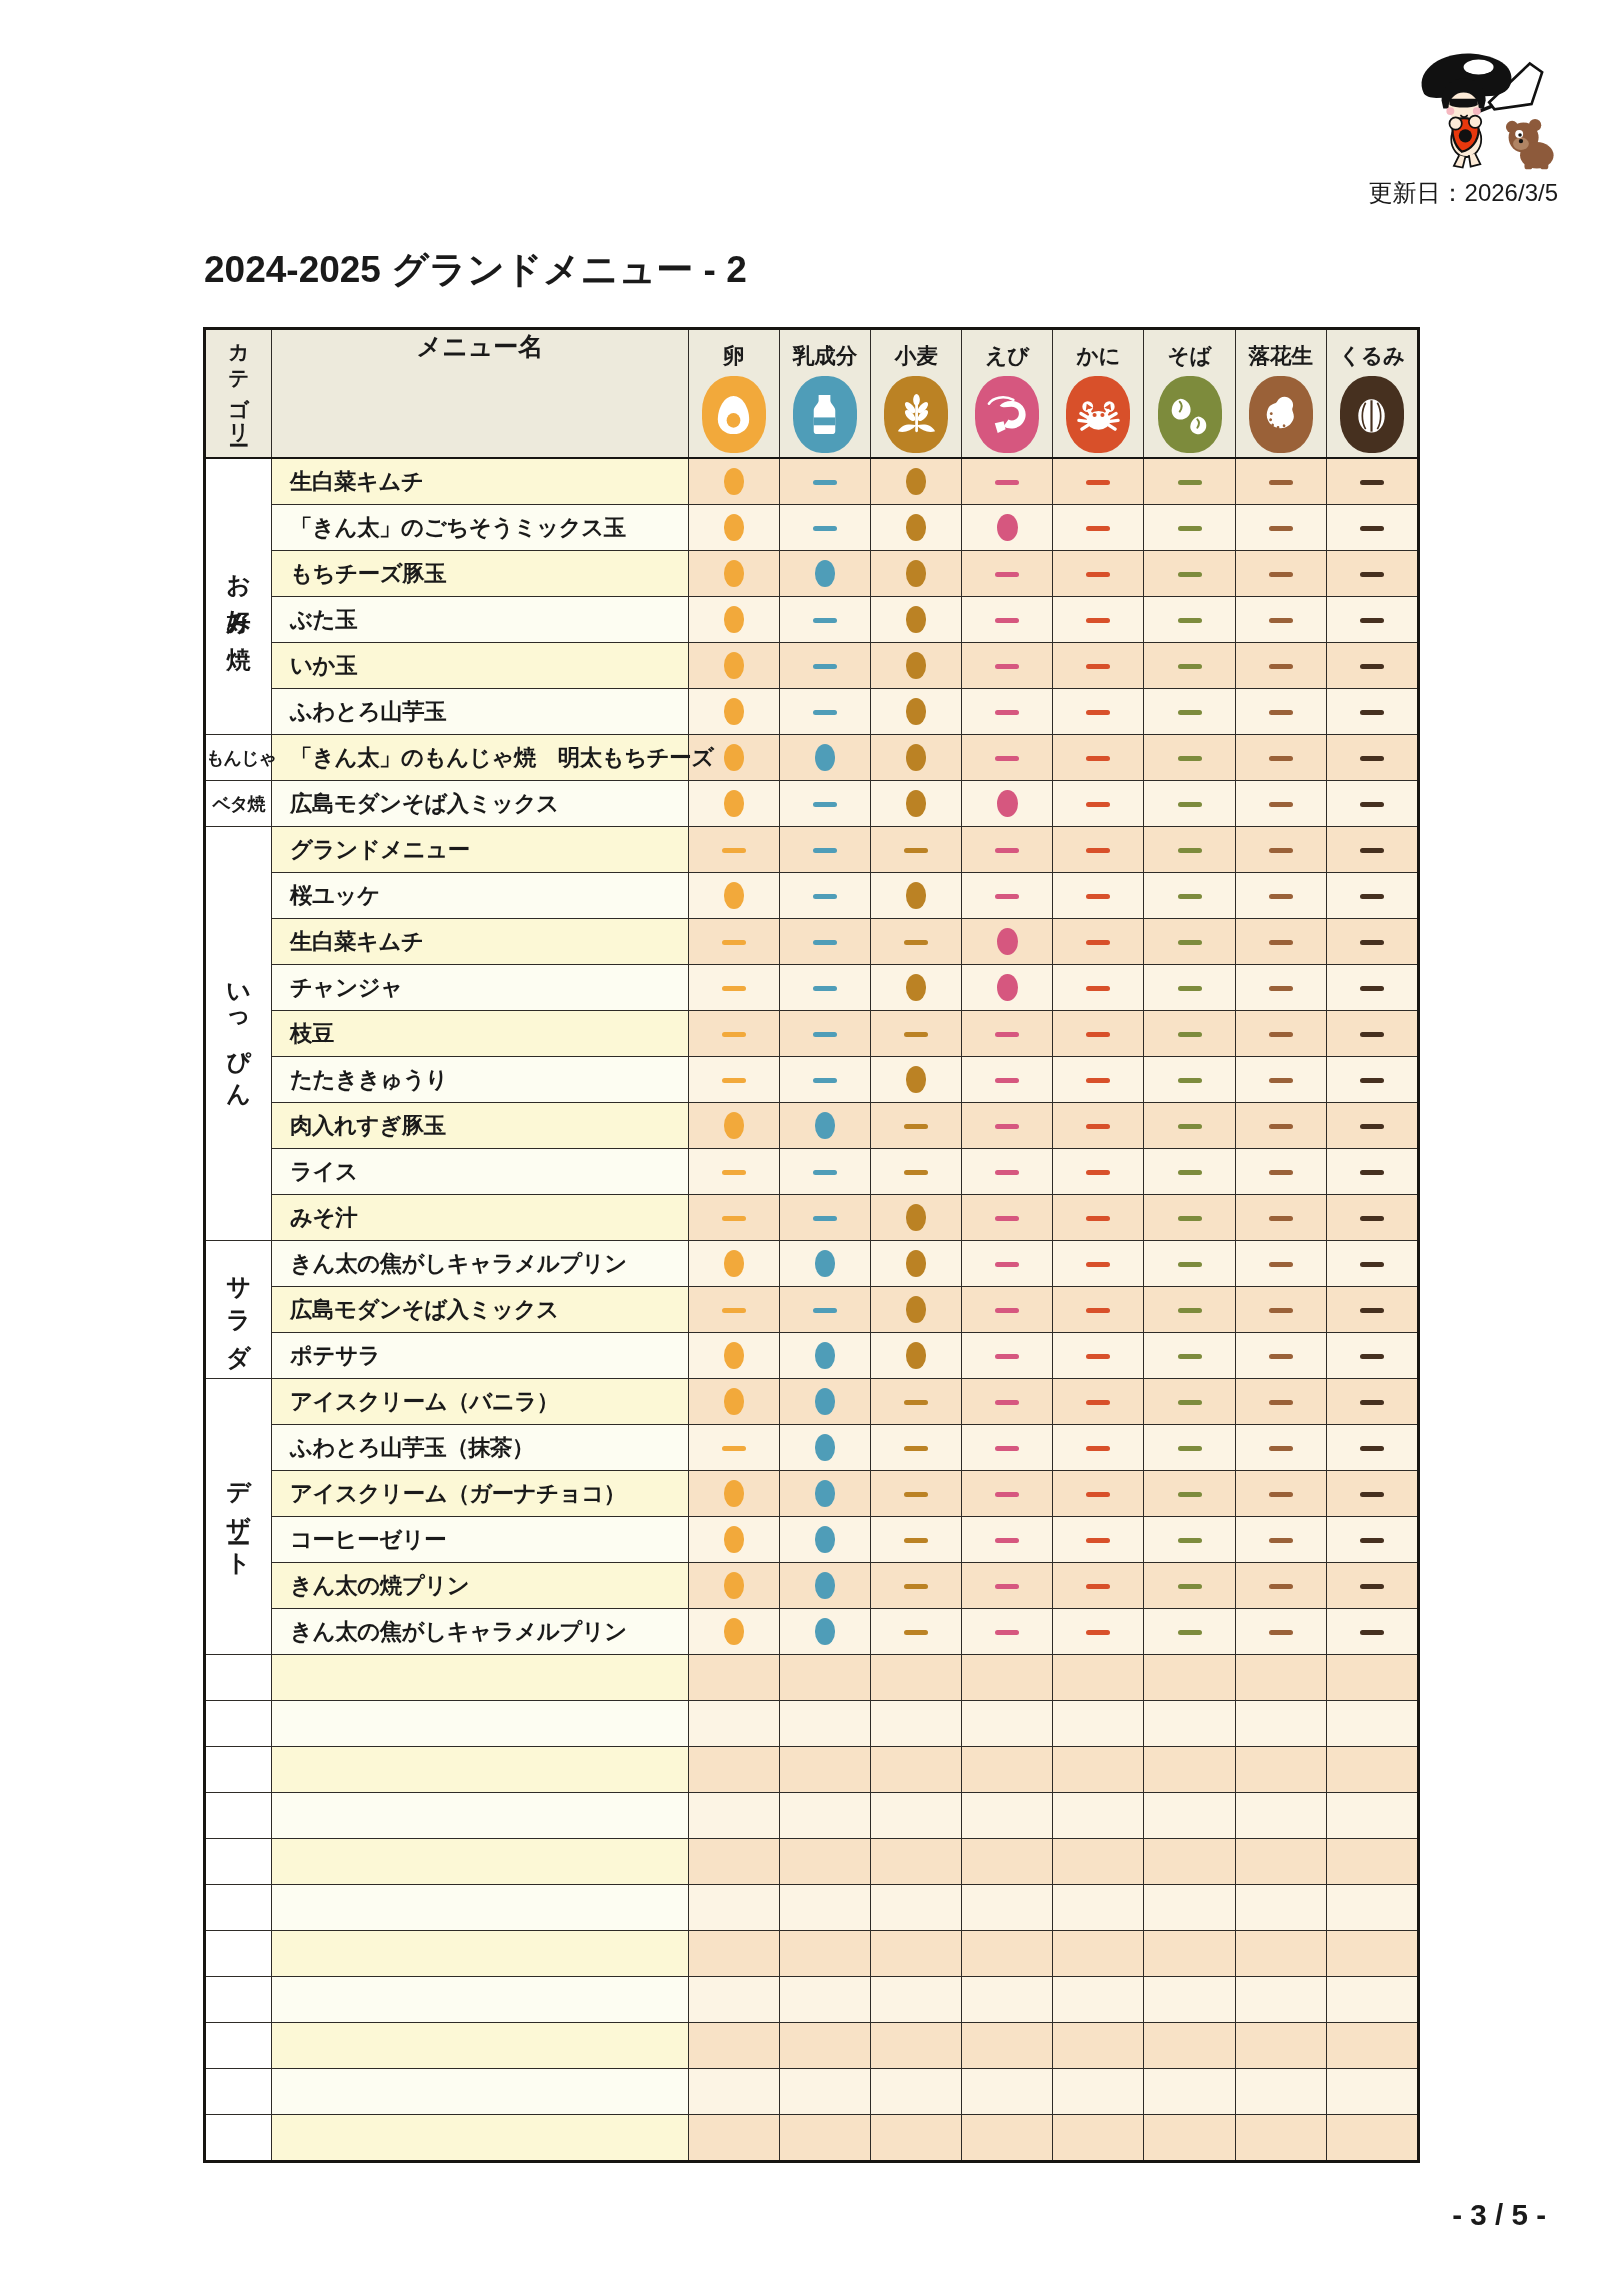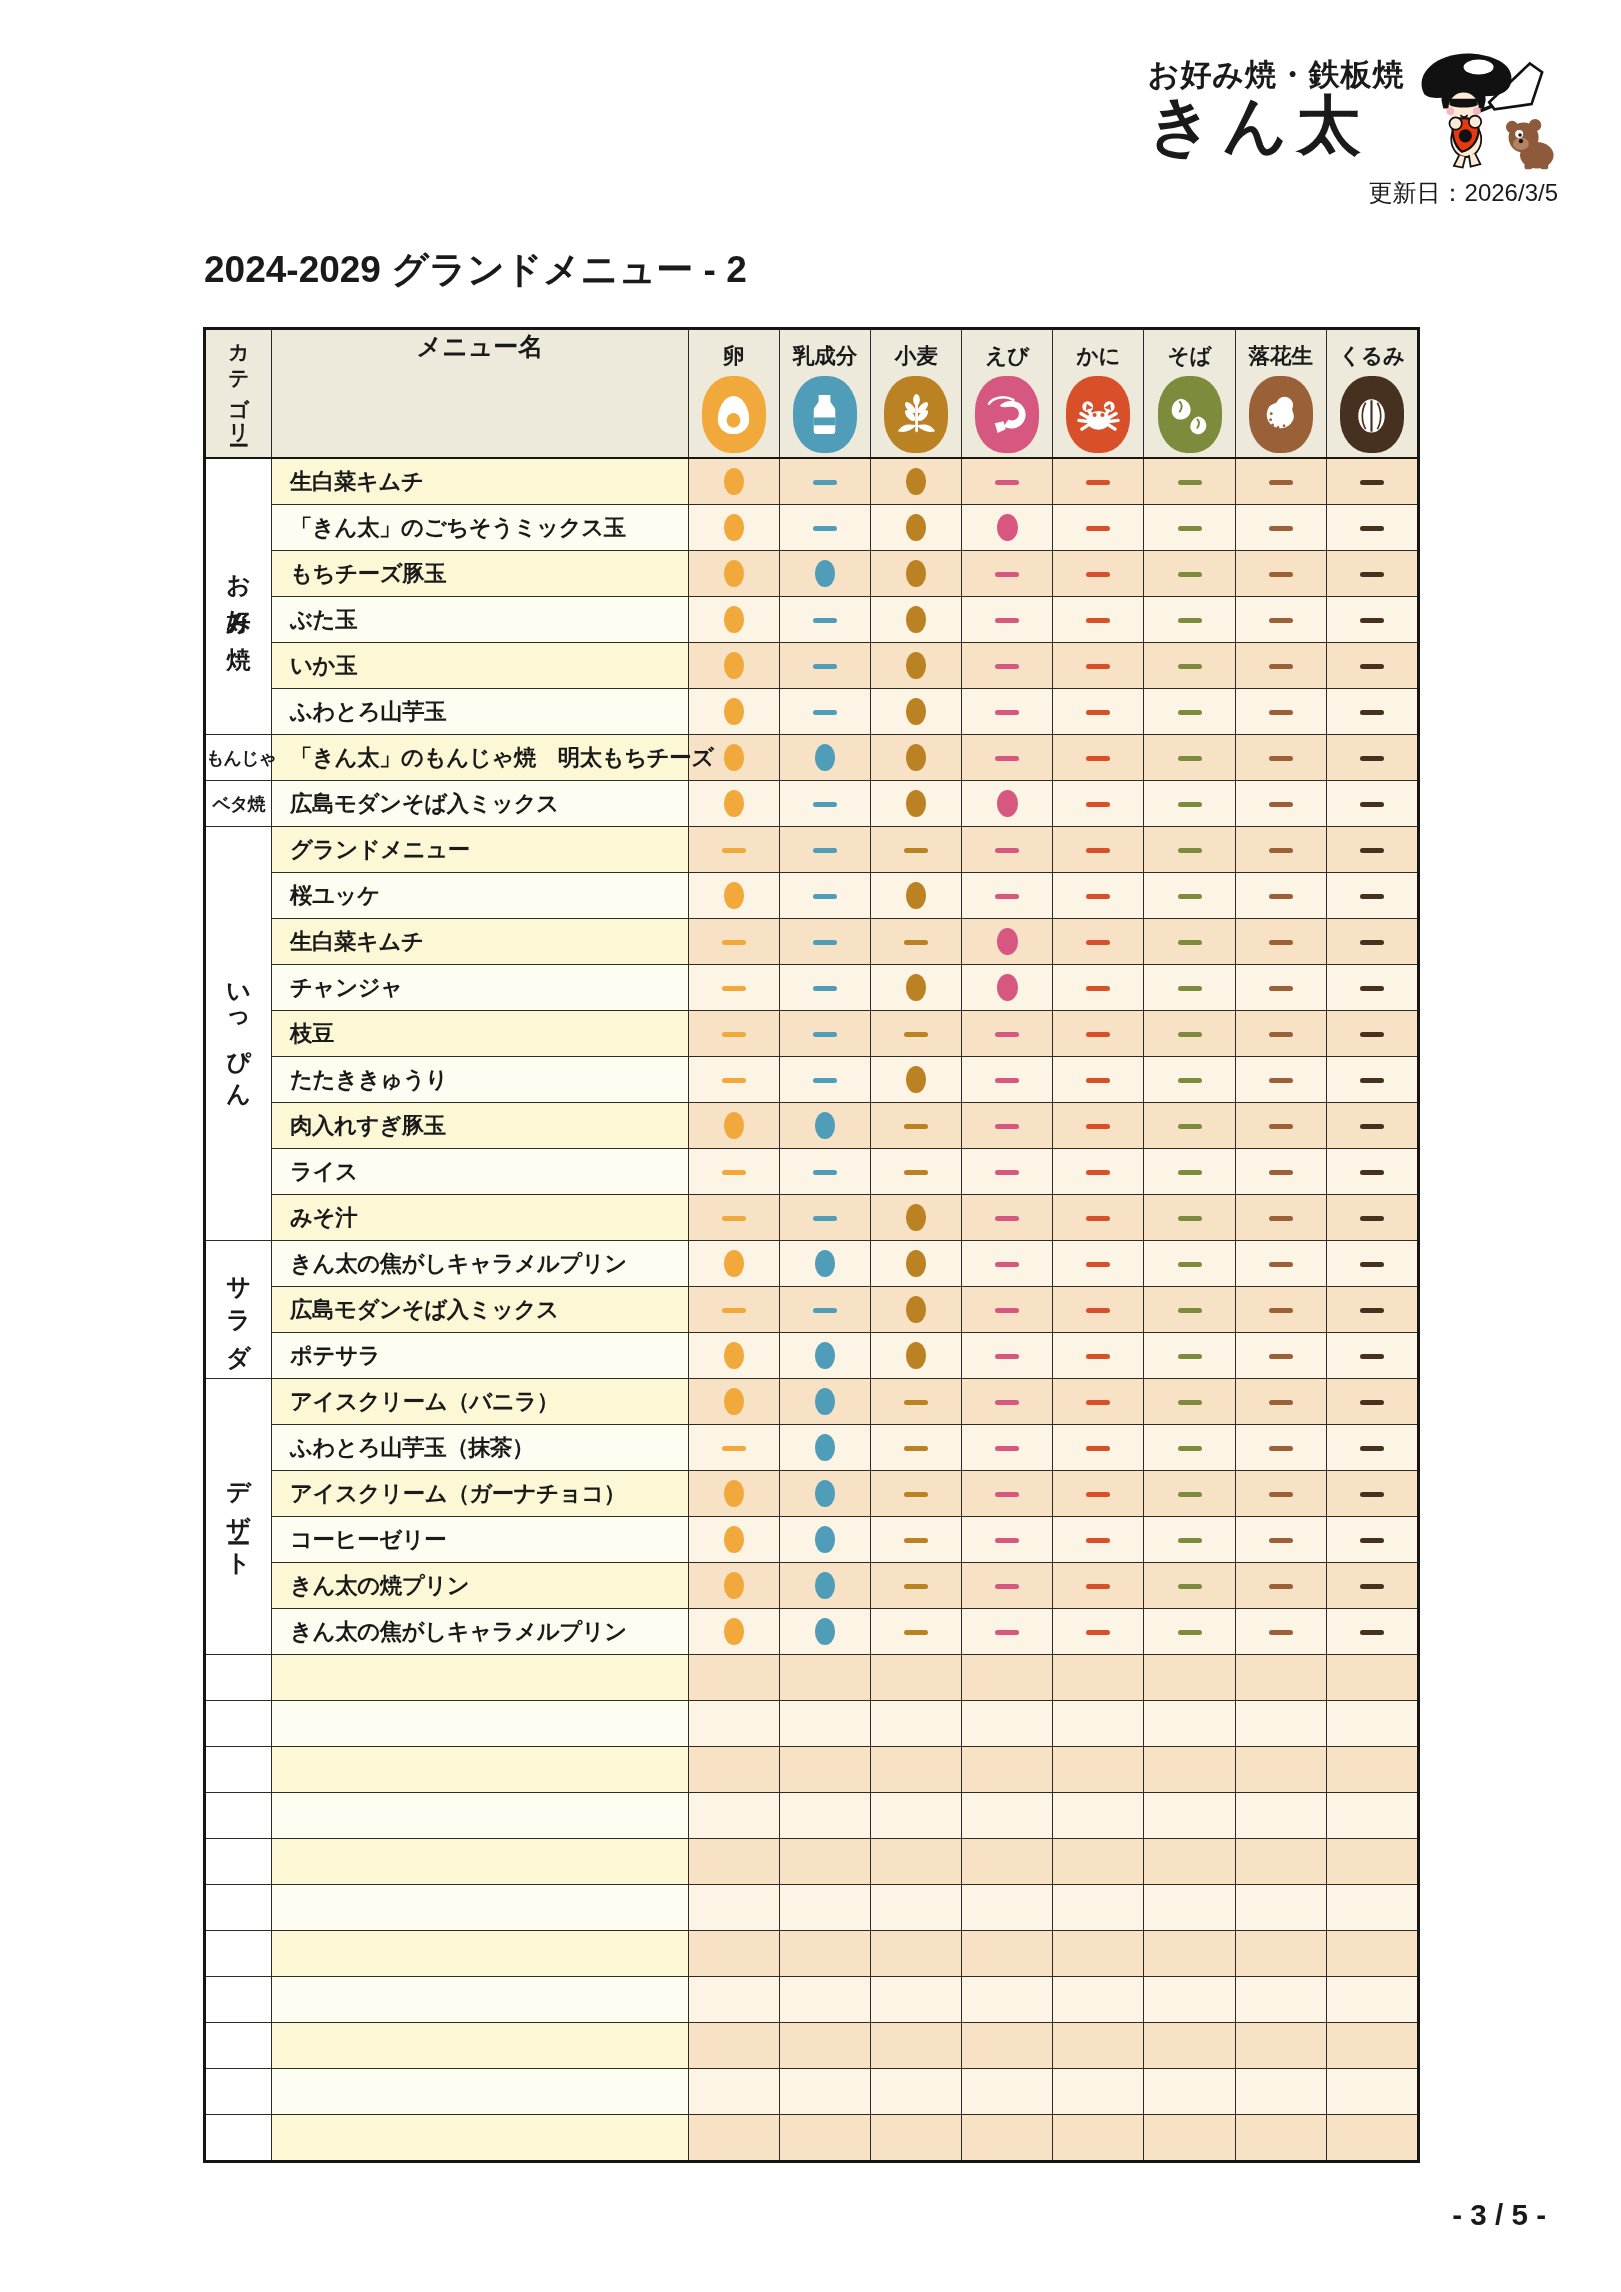--- a/index.html
+++ b/index.html
@@ -41,24 +41,20 @@
   tr.y td.markcell{background:#f8e2c6;}
   tr.w td.namecell{background:#fdfdf2;}
   tr.w td.markcell{background:#fcf4e4;}
 </style>
 </head>
 <body>
 
 <div class="page">
 
   <div class="logo">
-    <div class="logo-text">
-      <div class="logo-tagline">お好み焼・鉄板焼</div>
-      <div class="logo-brand">きん太</div>
-    </div>
     <span>
       <svg width="150" height="134" viewBox="0 0 170 150">
 
         <polygon points="92,64 138,20 152,30 140,66 98,72" fill="#fff" stroke="#111" stroke-width="3"></polygon>
         <line x1="96" y1="68" x2="66" y2="80" stroke="#111" stroke-width="4"></line>
 
         <path d="M18 54C6 30 36 6 74 9c32 3 48 17 42 35-3 8-12 12-22 13l-62 2c-7 0-12-2-14-5Z" fill="#111"></path>
         <ellipse cx="80" cy="24" rx="17" ry="8.5" fill="#fff"></ellipse>
 
         <path d="M38 62c0-15 11-25 25-25s25 10 25 25l-2 9H40Z" fill="#111"></path>
@@ -86,21 +82,21 @@
         <circle cx="126" cy="100" r="4.5" fill="#fff"></circle>
         <circle cx="127" cy="101" r="2" fill="#111"></circle>
         <circle cx="128" cy="108" r="2.5" fill="#111"></circle>
         <rect x="132" y="132" width="9" height="8" rx="3" fill="#8d5a3b"></rect>
         <rect x="150" y="132" width="9" height="8" rx="3" fill="#8d5a3b"></rect>
       </svg>
     </span>
   </div>
   <div class="updated">更新日：2026/3/5</div>
 
-  <div class="title">2024-2029 グランドメニュー - 2</div>
+  <div class="title">2024-2025 グランドメニュー - 2</div>
 
   <div class="tablewrap" id="table-root">
       <table class="menu-table">
         <colgroup>
           <col style="width: 67px;">
           <col style="width: 416px;">
           <col style="width: 91px;">
           <col style="width: 91px;">
           <col style="width: 91px;">
           <col style="width: 91px;">

